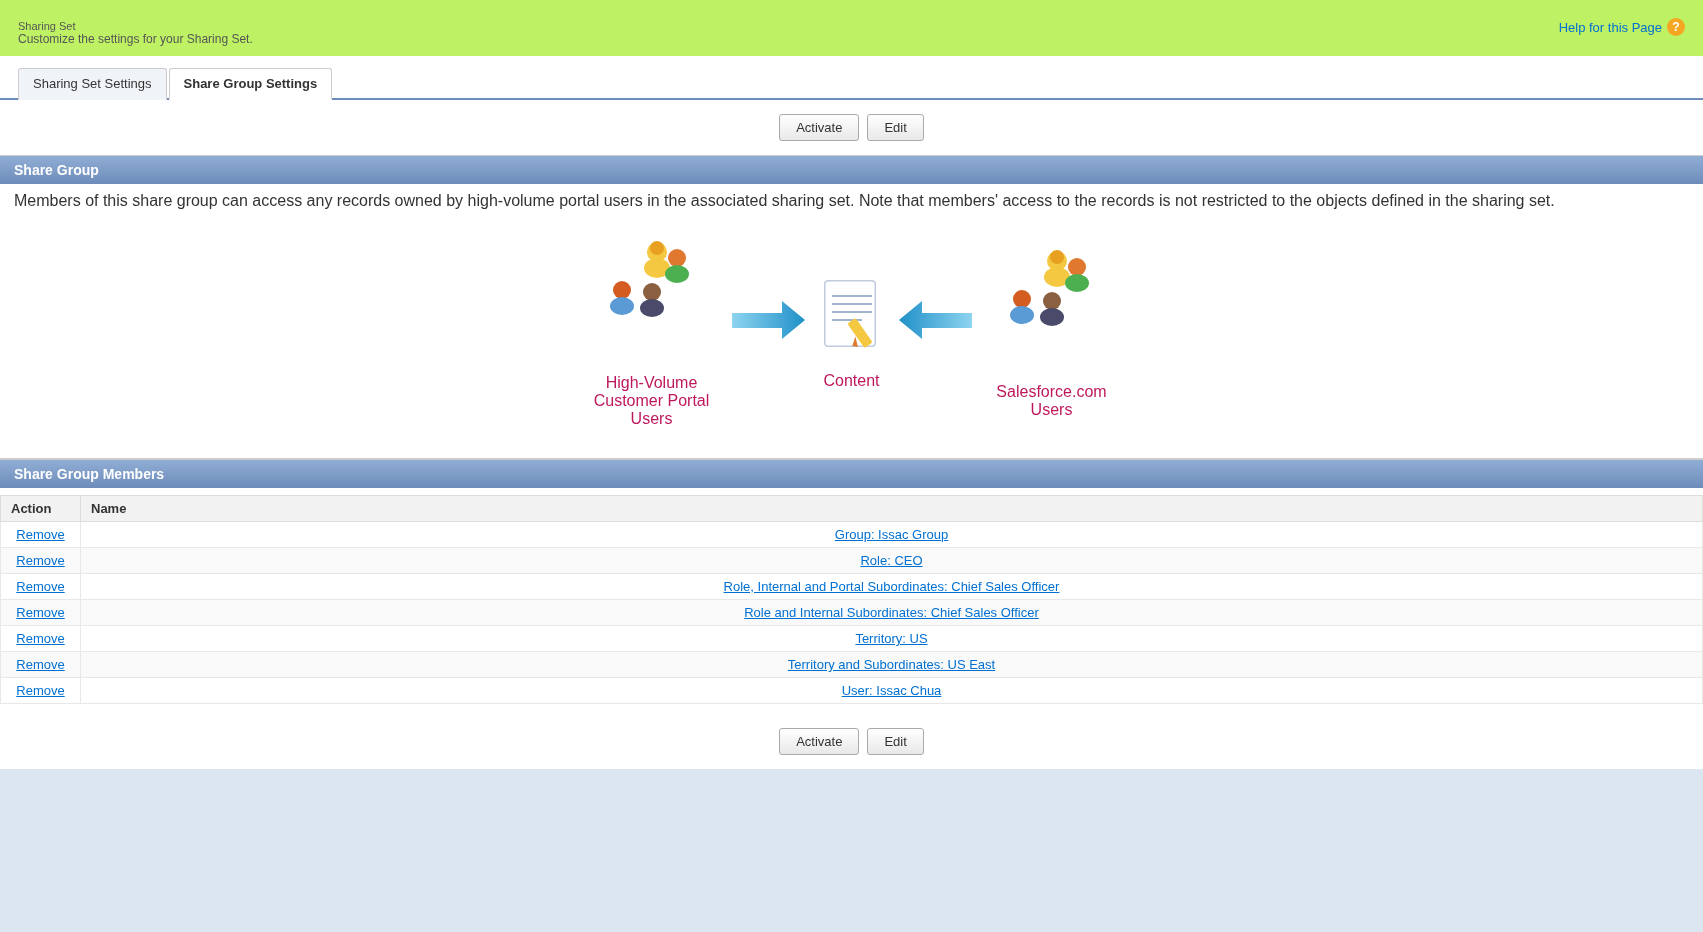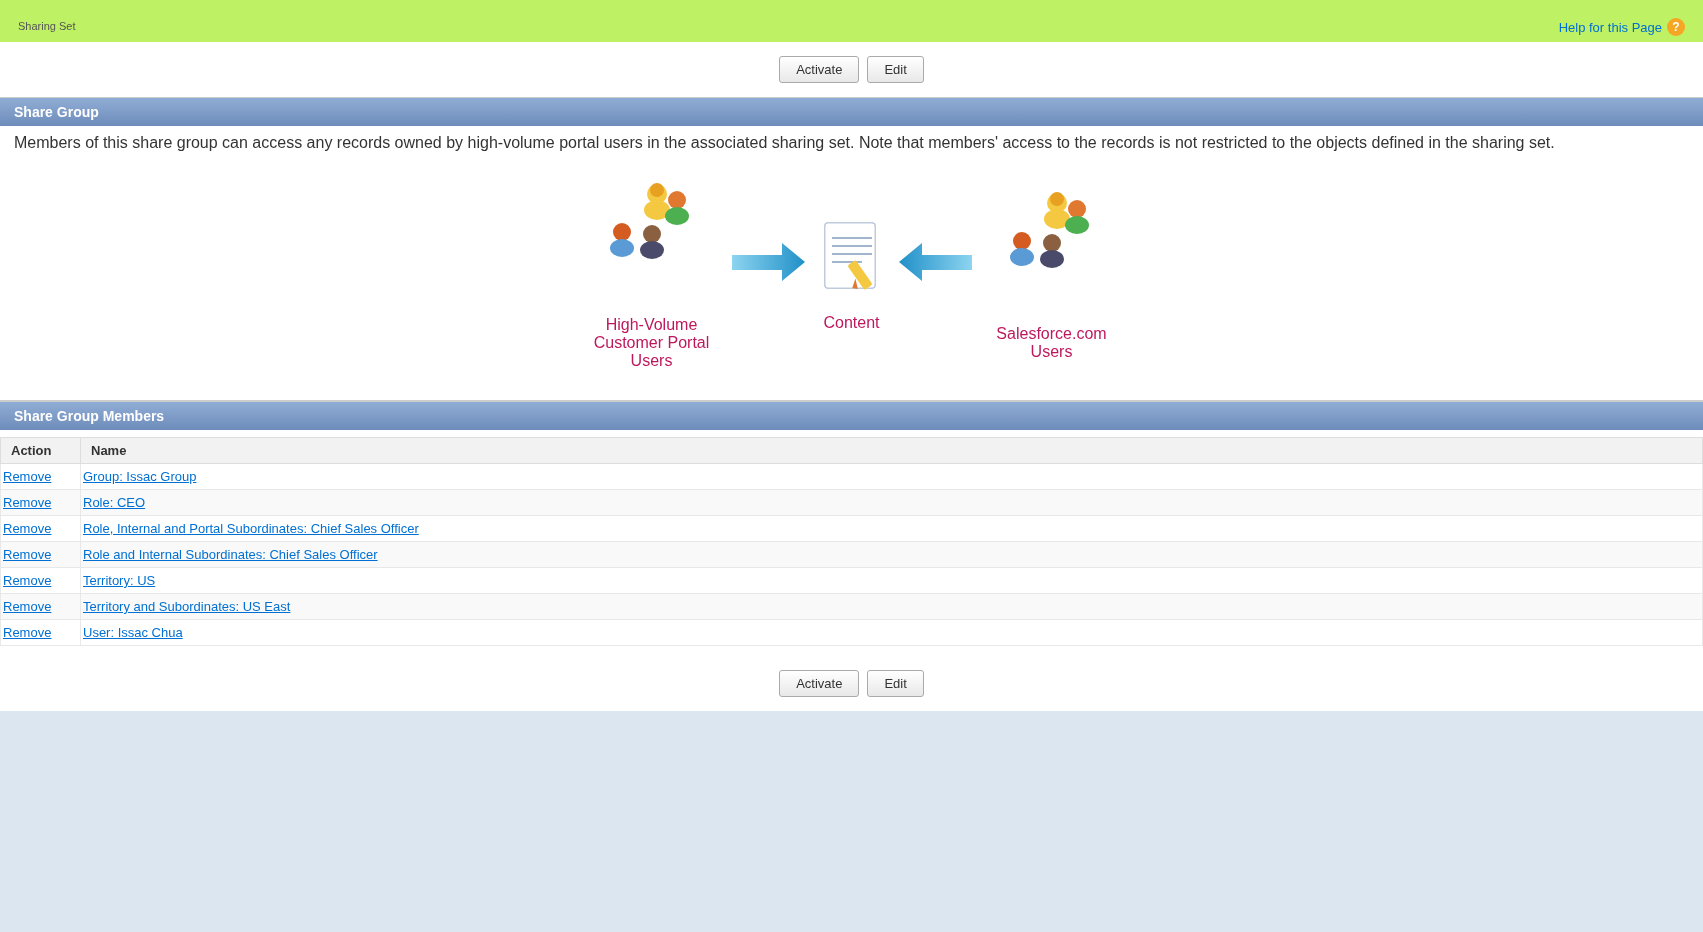--- a/index.html
+++ b/index.html
@@ -159,48 +159,54 @@
     .members-table th {
       background: #f2f2f2;
       border: 1px solid #ddd;
       padding: 5px 10px;
       text-align: left;
       font-weight: bold;
       color: #333;
     }
     .members-table td {
       border: 1px solid #e8e8e8;
-      padding: 5px 2px;
+      padding: 5px 10px;
+      text-align: center;
     }
     .members-table tr:nth-child(even) td {
       background: #f9f9f9;
     }
     .members-table tr:nth-child(odd) td {
       background: #fff;
     }
     .link {
       color: #0070d2;
       text-decoration: underline;
       cursor: pointer;
     }
   </style>
 </head>
 <body>
 
 <div class="page-wrapper">
 
   <div class="header">
     <div class="sharing-set-label">Sharing Set</div>
+    <div class="subtitle">Customize the settings for your Sharing Set.</div>
 
     <div class="help-link">
       <span>Help for this Page</span>
       <span class="help-icon">?</span>
     </div>
   </div>
 
+  <div class="tabs">
+    <div class="tab">Sharing Set Settings</div>
+    <div class="tab active">Share Group Settings</div>
+  </div>
 
   <div class="content-area">
 
     <div class="button-bar">
       <button class="btn">Activate</button>
       <button class="btn">Edit</button>
     </div>
 
     <div class="share-group-section">
       <div class="section-header">Share Group</div>

